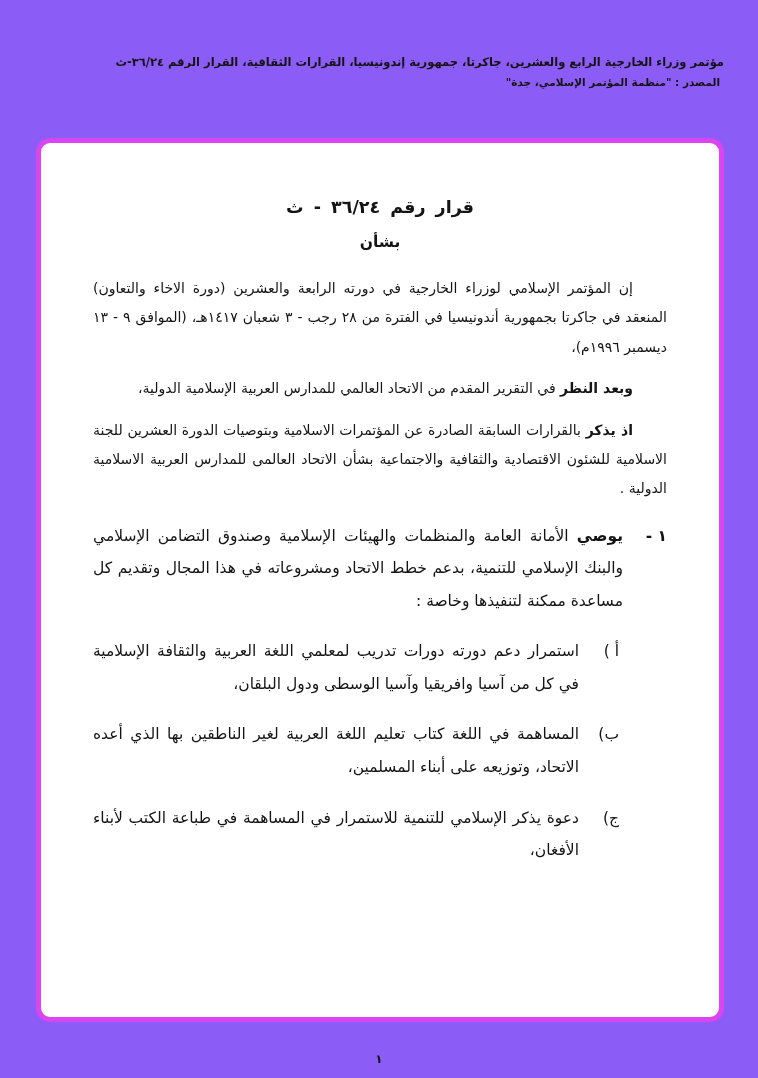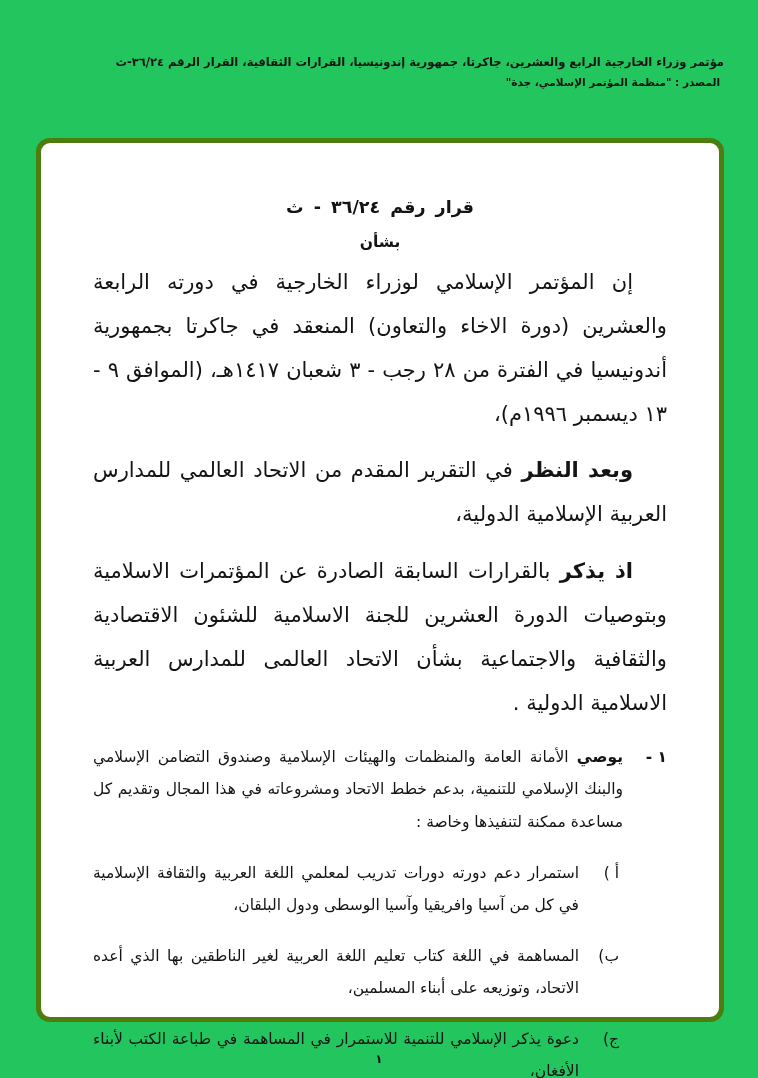--- a/index.html
+++ b/index.html
@@ -5,21 +5,21 @@
   * { margin: 0; padding: 0; box-sizing: border-box; }
   html, body { background: #ffffff; }
   body {
     font-family: "DejaVu Sans", sans-serif;
     color: #141414;
   }
   .page {
     position: relative;
     width: 758px;
     height: 1078px;
-    background: #22c55e;
+    background: #8b5cf6;
     overflow: hidden;
     margin: 0 auto;
   }
   .header {
     position: absolute;
     top: 54px;
     right: 34px;
     left: 30px;
     direction: rtl;
     text-align: right;
@@ -35,32 +35,32 @@
     margin-top: 5px;
     margin-left: 0;
     padding-right: 4px;
   }
   .green-box {
     position: absolute;
     top: 138px;
     left: 36px;
     width: 688px;
     height: 884px;
-    border: 5px solid #4d7c0f;
+    border: 5px solid #d946ef;
     border-radius: 14px;
     background: #ffffff;
     padding: 54px 52px 0 52px;
     direction: rtl;
   }
   .title { text-align: center; font-weight: bold; }
   .title-line1 { font-size: 17.5px; margin-bottom: 16px; word-spacing: 4px; }
-  .title-line2 { font-size: 15.5px; margin-bottom: 9px; }
+  .title-line2 { font-size: 15.5px; margin-bottom: 23px; }
   .title-line3 { font-size: 15px;  margin-bottom: 26px; }
   .para {
-    font-size: 21px;
+    font-size: 14px;
     line-height: 2.1;
     text-align: justify;
     text-indent: 34px;
     margin-bottom: 12px;
   }
   .lead { font-weight: bold; }
   .item {
     display: flex;
     font-size: 15.5px;
     line-height: 2.1;

